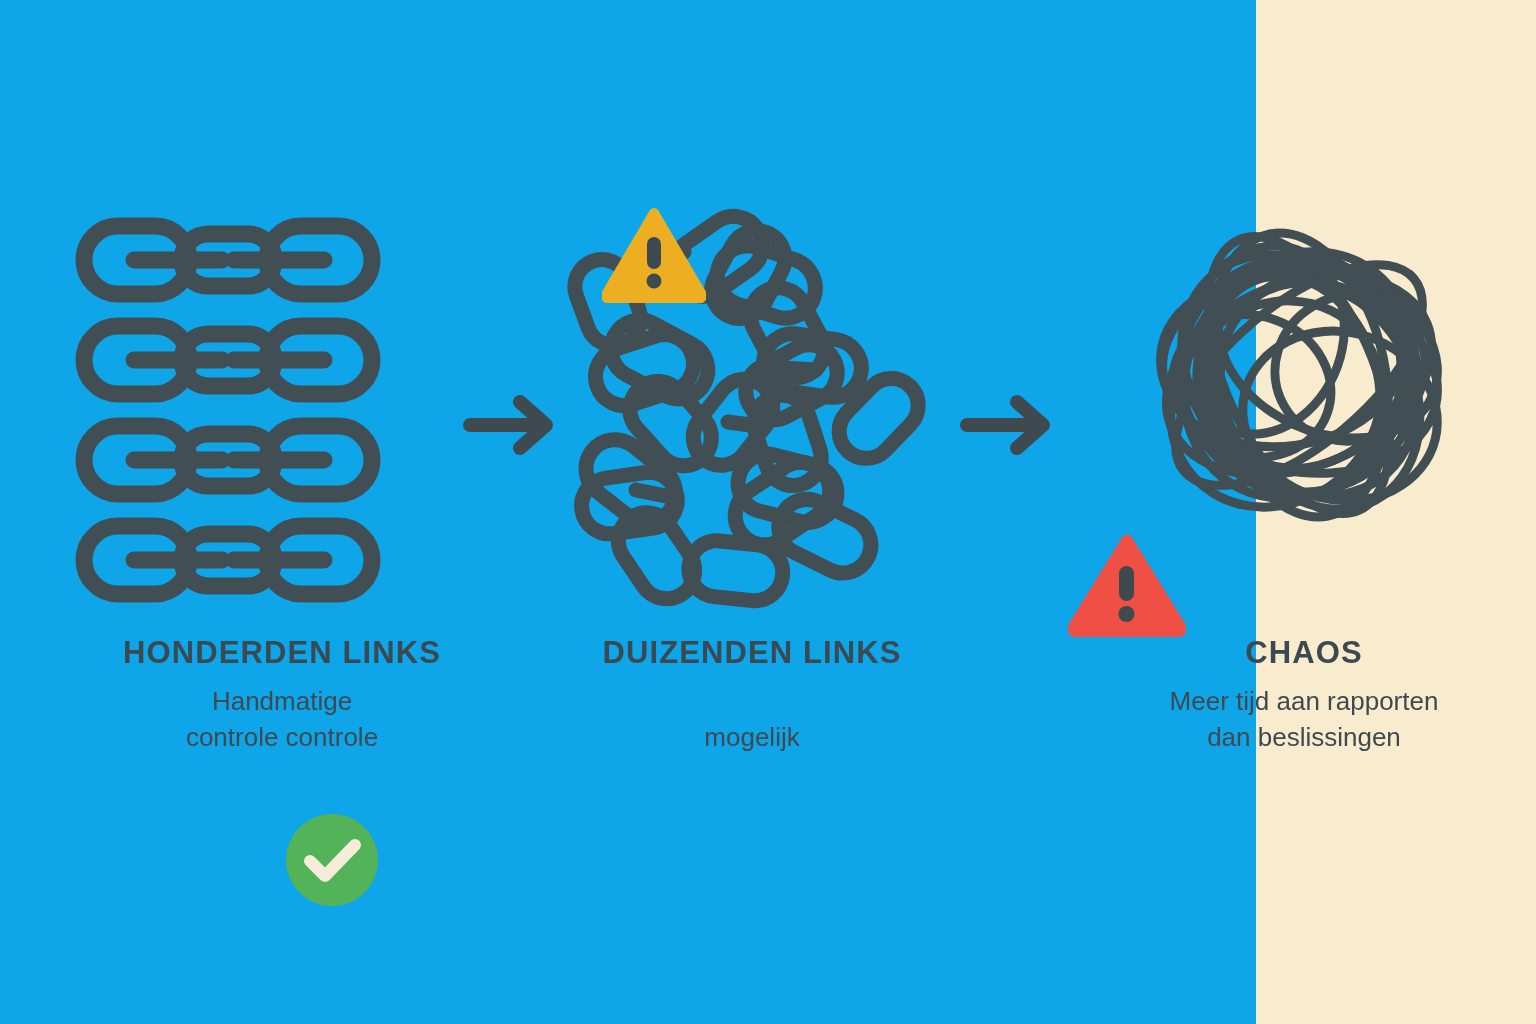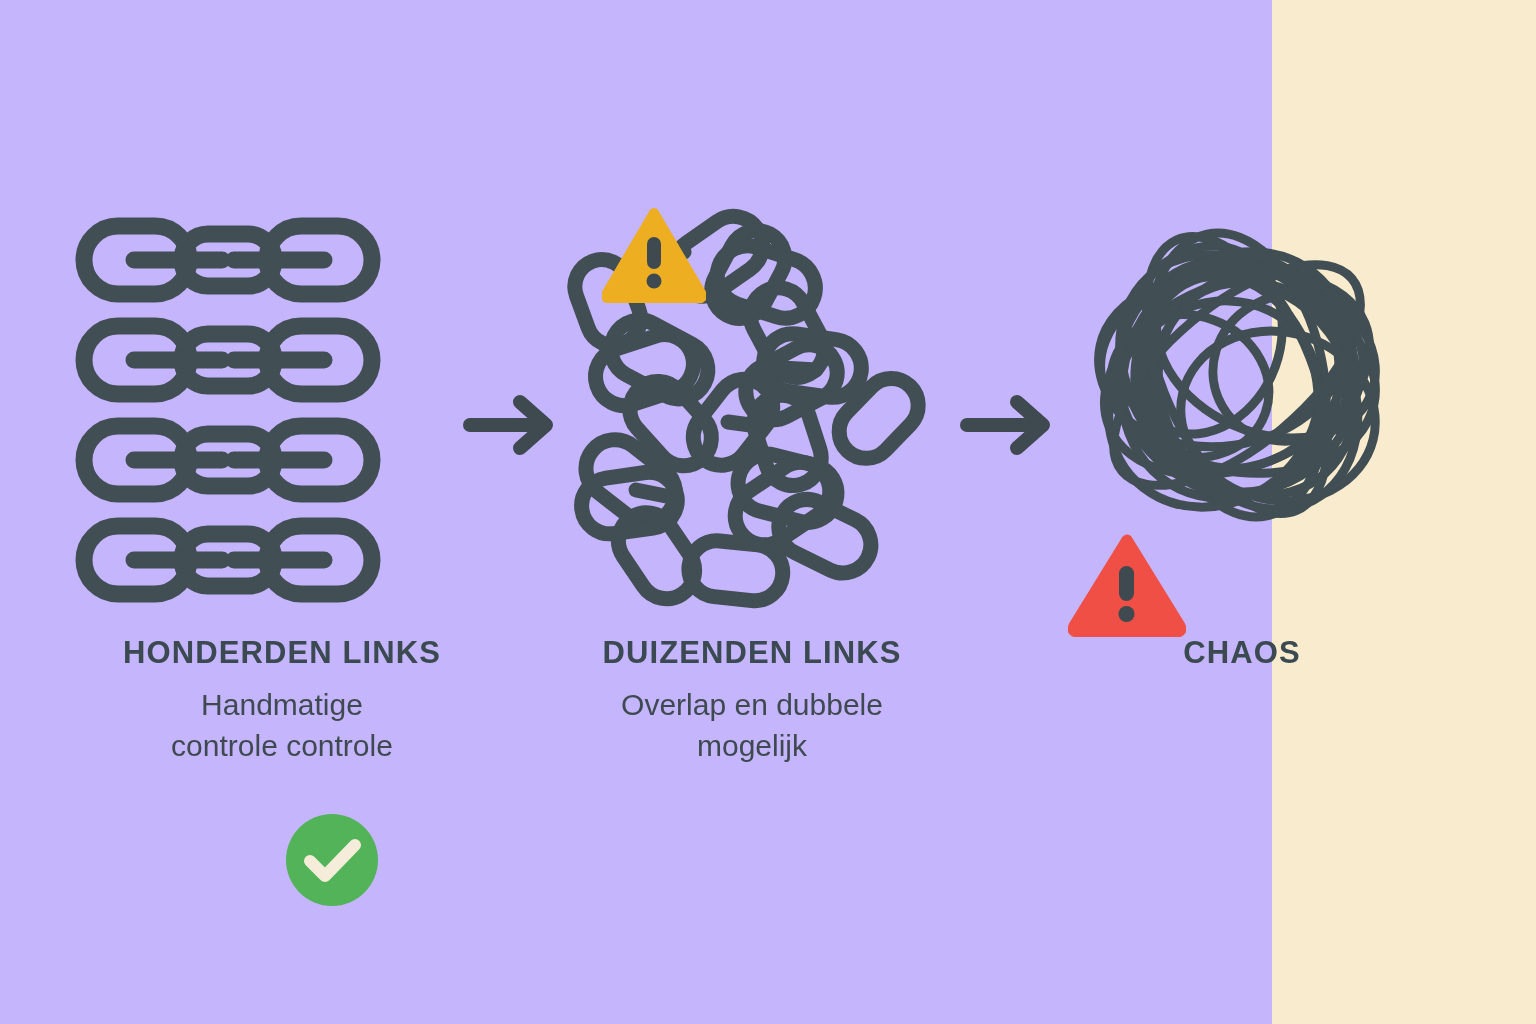--- a/index.html
+++ b/index.html
@@ -13,34 +13,33 @@
     background: #f9ebcd;
     font-family: "Liberation Sans", sans-serif;
     overflow: hidden;
     position: relative;
   }
 
   #stage {
     position: relative;
     width: 1256px;
     height: 1024px;
-    background: #c4b5fd;
-    padding-left: 16px;
+    background: #0ea5e9;
   }
 
   
   .panel {
     position: absolute;
     top: 0;
     height: 1024px;
     width: 440px;
   }
   #panel-1 { left: 62px; }
   #panel-2 { left: 532px; }
-  #panel-3 { left: 1022px; }
+  #panel-3 { left: 1084px; }
 
   .graphic-slot {
     position: absolute;
     top: 190px;
     left: 0;
     width: 440px;
     height: 420px;
   }
 
   .graphic-slot svg { display: block; }
@@ -57,21 +56,21 @@
     font-size: 31px;
     font-weight: bold;
     letter-spacing: 1.1px;
     color: #3b4951;
     line-height: 1.1;
     margin: 0 0 14px 0;
     white-space: nowrap;
   }
 
   .caption-sub {
-    font-size: 30px;
+    font-size: 26px;
     font-weight: normal;
     color: #3e4a50;
     line-height: 1.38;
     margin: 0;
   }
 
   
   .arrow {
     position: absolute;
     top: 392px;
@@ -231,21 +230,21 @@
           <line x1="250" y1="178" x2="284" y2="180"></line>
           <line x1="196" y1="232" x2="226" y2="236"></line>
           <line x1="104" y1="300" x2="134" y2="306"></line>
         </g>
       </svg>
     </div>
 
     <div class="caption-block">
       <p class="caption-title">DUIZENDEN LINKS</p>
       <p class="caption-sub">
-        <span>Overlap en dubbele</span><br>
+        <br>
         <span>mogelijk</span>
       </p>
     </div>
   </div>
 
   <div class="badge" id="warning-badge-yellow">
     <svg width="104" height="96" viewBox="0 0 104 96" xmlns="http://www.w3.org/2000/svg">
       <path d="M52 6 L99 86 Q102 92 95 92 L9 92 Q2 92 5 86 Z" fill="#edae22" stroke="#edae22" stroke-width="10" stroke-linejoin="round"></path>
       <rect x="45" y="30" width="14" height="32" rx="7" fill="#3e4a50"></rect>
       <circle cx="52" cy="74" r="7.5" fill="#3e4a50"></circle>
@@ -284,20 +283,24 @@
           <ellipse cx="208" cy="196" rx="86" ry="112" transform="rotate(-16 208 196)"></ellipse>
           <ellipse cx="228" cy="178" rx="90" ry="108" transform="rotate(42 228 178)"></ellipse>
           <ellipse cx="168" cy="196" rx="80" ry="70" transform="rotate(20 168 196)"></ellipse>
           <ellipse cx="266" cy="178" rx="76" ry="72" transform="rotate(-30 266 178)"></ellipse>
         </g>
       </svg>
     </div>
 
     <div class="caption-block">
       <p class="caption-title">CHAOS</p>
+      <p class="caption-sub">
+        <span>Meer tijd aan rapporten</span><br>
+        <span>dan beslissingen</span>
+      </p>
     </div>
   </div>
 
   <div class="badge" id="warning-badge-red">
     <svg width="118" height="104" viewBox="0 0 118 104" xmlns="http://www.w3.org/2000/svg">
       <path d="M59 7 L112 93 Q115 99 108 99 L10 99 Q3 99 6 93 Z" fill="#ef4f44" stroke="#ef4f44" stroke-width="11" stroke-linejoin="round"></path>
       <rect x="51" y="33" width="15" height="35" rx="7.5" fill="#3e4a50"></rect>
       <circle cx="58.5" cy="81" r="8" fill="#3e4a50"></circle>
     </svg>
   </div>

